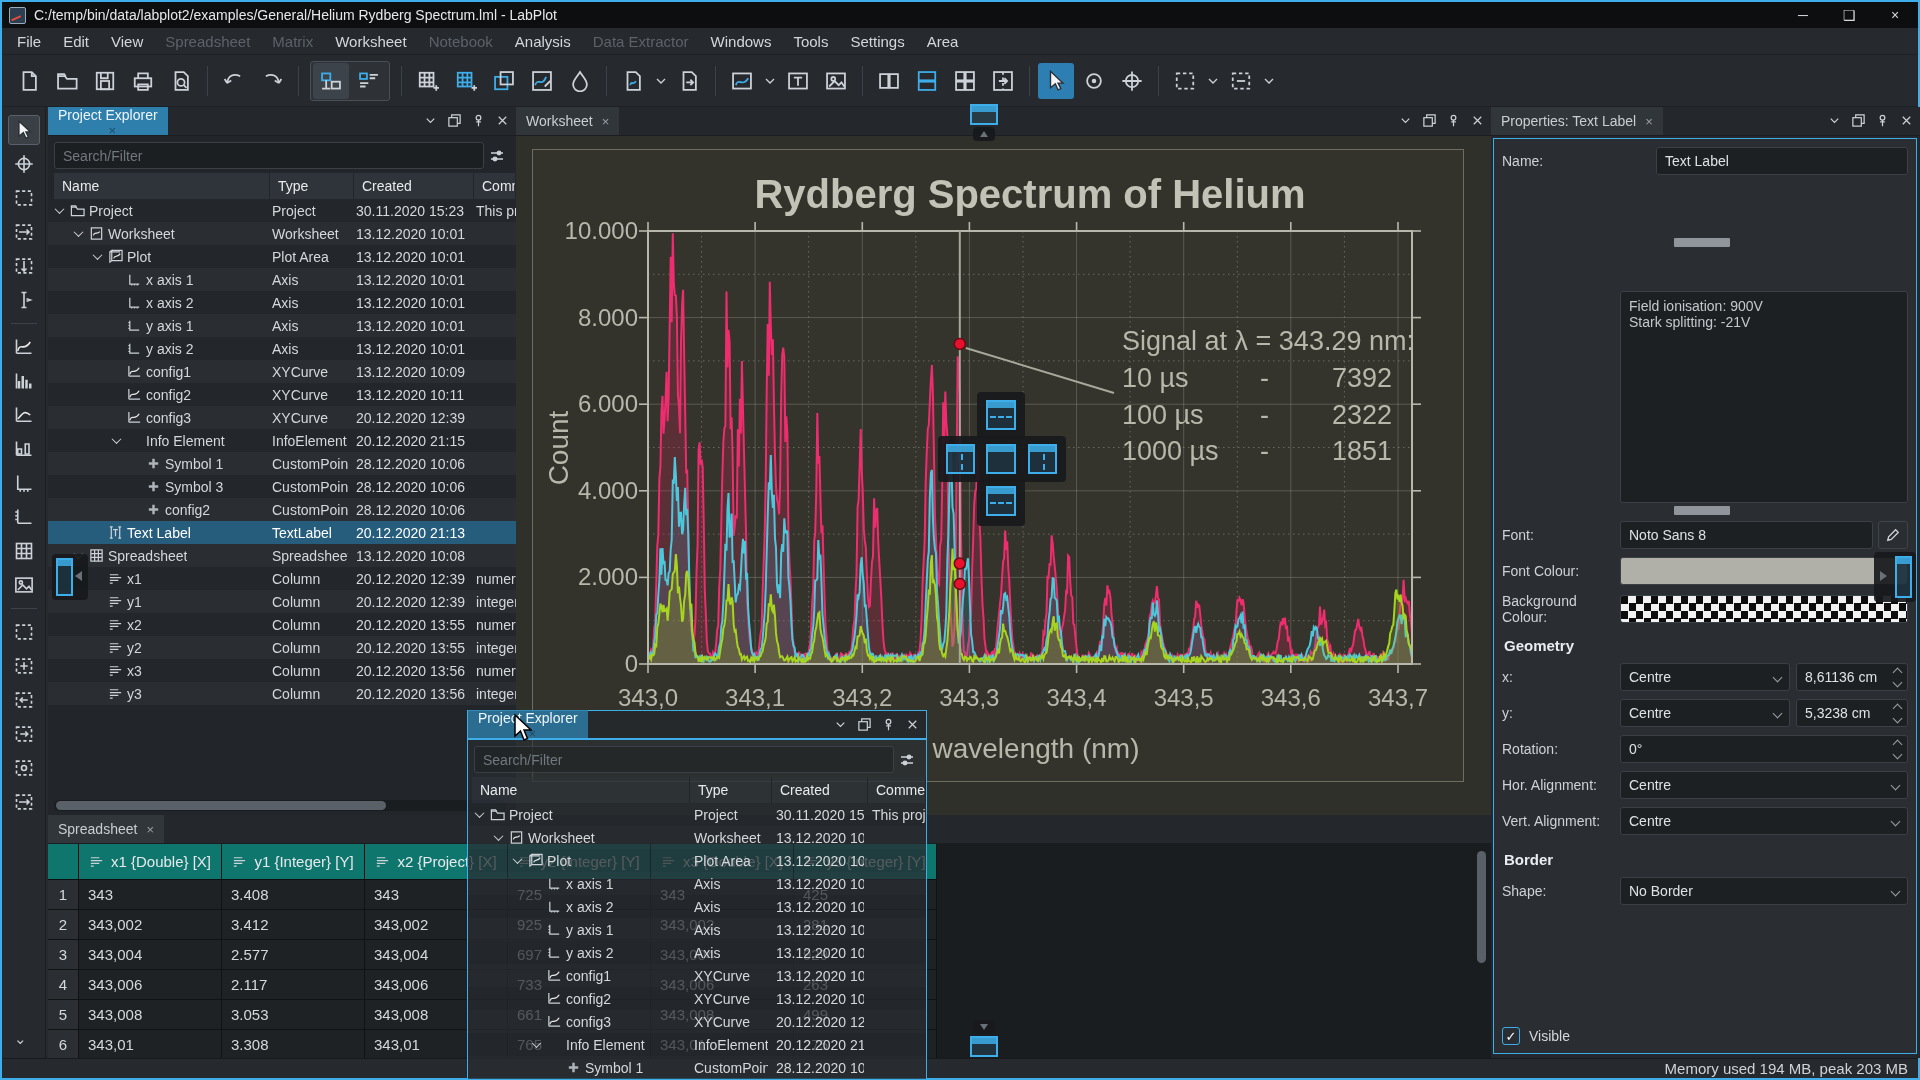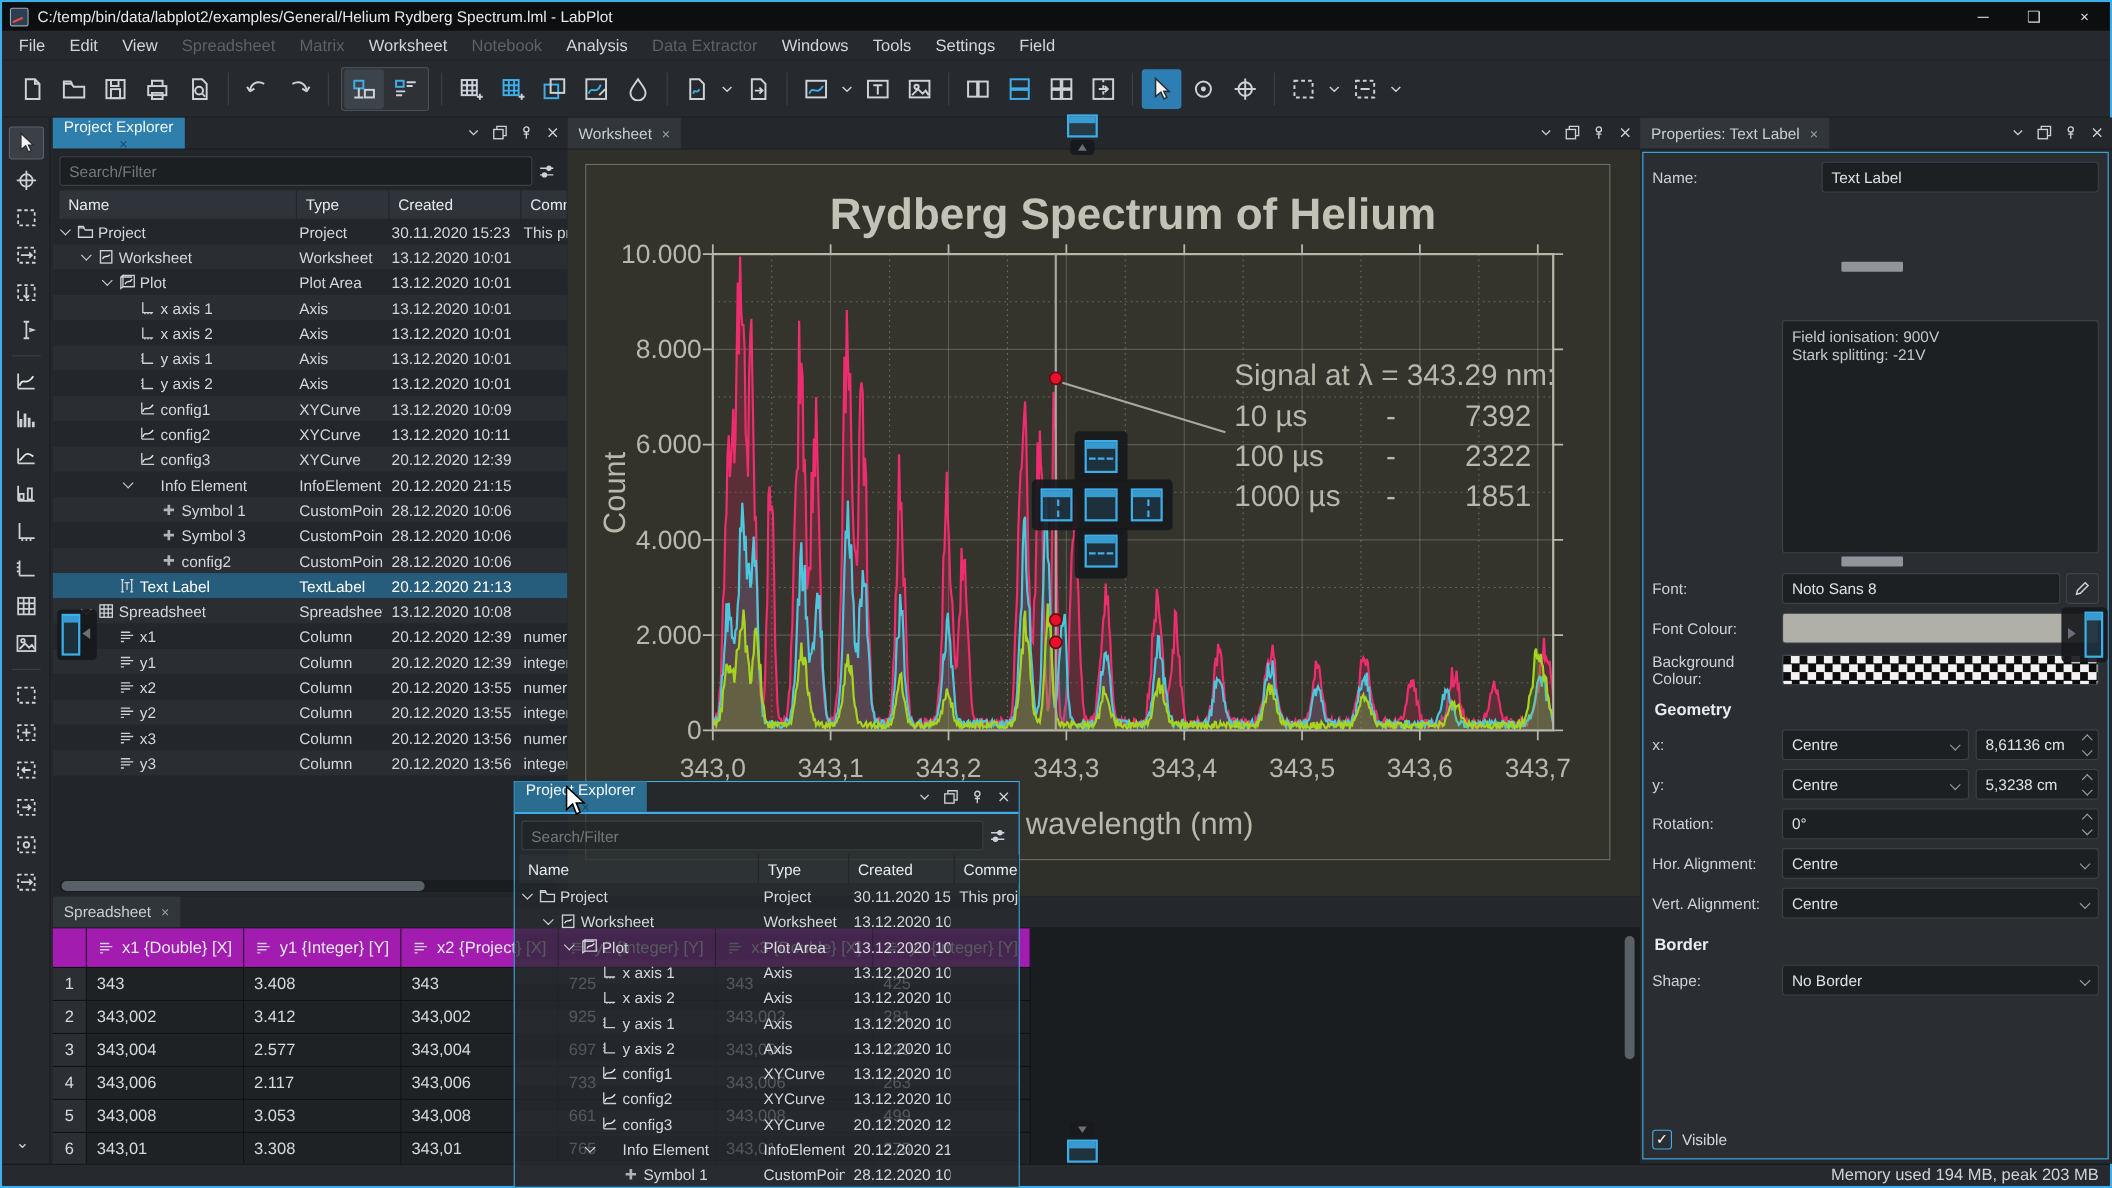--- a/index.html
+++ b/index.html
@@ -62,21 +62,21 @@
   .hscroll .thumb{position:absolute;left:2px;top:1px;height:9px;width:330px;background:#5a6067;border-radius:5px;}
   
   #worksheet{left:514px;top:105px;width:975px;height:708px;background:#24272b;}
   #wscanvas{position:absolute;left:0;top:29px;width:975px;height:679px;background:#30302a;overflow:hidden;}
   #wspage{position:absolute;left:16px;top:13px;width:932px;height:633px;border:1px solid #6d6d62;background:#33332c;}
   #chartsvg{position:absolute;left:0;top:0;}
   
   #sheet{left:46px;top:813px;width:1443px;height:243px;background:#1a1d20;}
   #sheetgrid{position:absolute;left:0;top:29px;}
   .shcell{position:absolute;display:flex;align-items:center;font-size:15px;color:#d6d9dc;background:#1f2225;border-right:1px solid #101214;border-bottom:1px solid #101214;padding-left:9px;}
-  .shhead{background:#a21caf;color:#e6e9ec;justify-content:center;padding-left:0;gap:7px;border-bottom:1px solid #0c0e10;}
+  .shhead{background:#0f766e;color:#e6e9ec;justify-content:center;padding-left:0;gap:7px;border-bottom:1px solid #0c0e10;}
   .shnum{background:#2b2f34;justify-content:center;padding-left:0;}
   .vscroll{position:absolute;right:4px;top:34px;width:11px;height:200px;background:#1a1d20;border-radius:6px;}
   .vscroll .thumb{position:absolute;top:2px;left:1px;width:9px;height:112px;background:#5a6067;border-radius:5px;}
   
   #props{left:1489px;top:105px;width:429px;height:951px;background:#24272b;}
   #propbody{position:absolute;left:2px;top:31px;width:424px;height:916px;border:1px solid #3daee9;background:#2a2e33;}
   .prow{position:absolute;left:8px;width:406px;display:flex;align-items:center;}
   .plabel{width:118px;font-size:14px;color:#ced2d6;flex:none;}
   .pinput{flex:1;height:28px;background:#1d2023;border:1px solid #3a4046;border-radius:3px;color:#dfe2e5;font-size:14px;display:flex;align-items:center;padding:0 8px;}
   .combo{position:relative;}
@@ -128,21 +128,21 @@
       <span class="menuitem">View</span>
       <span class="menuitem dis">Spreadsheet</span>
       <span class="menuitem dis">Matrix</span>
       <span class="menuitem">Worksheet</span>
       <span class="menuitem dis">Notebook</span>
       <span class="menuitem">Analysis</span>
       <span class="menuitem dis">Data Extractor</span>
       <span class="menuitem">Windows</span>
       <span class="menuitem">Tools</span>
       <span class="menuitem">Settings</span>
-      <span class="menuitem">Field</span>
+      <span class="menuitem">Area</span>
     </div>
 
   <div class="abs" id="toolbar">
       <span class="tbtn">
         <svg viewBox="0 0 16 16" fill="none" stroke="#ccd2d8" stroke-width="1.3">
           <path d="M4 1.5h6l3 3v10H4z"></path>
           <path d="M10 1.5v3h3"></path>
         </svg>
       </span>
       <span class="tbtn">

